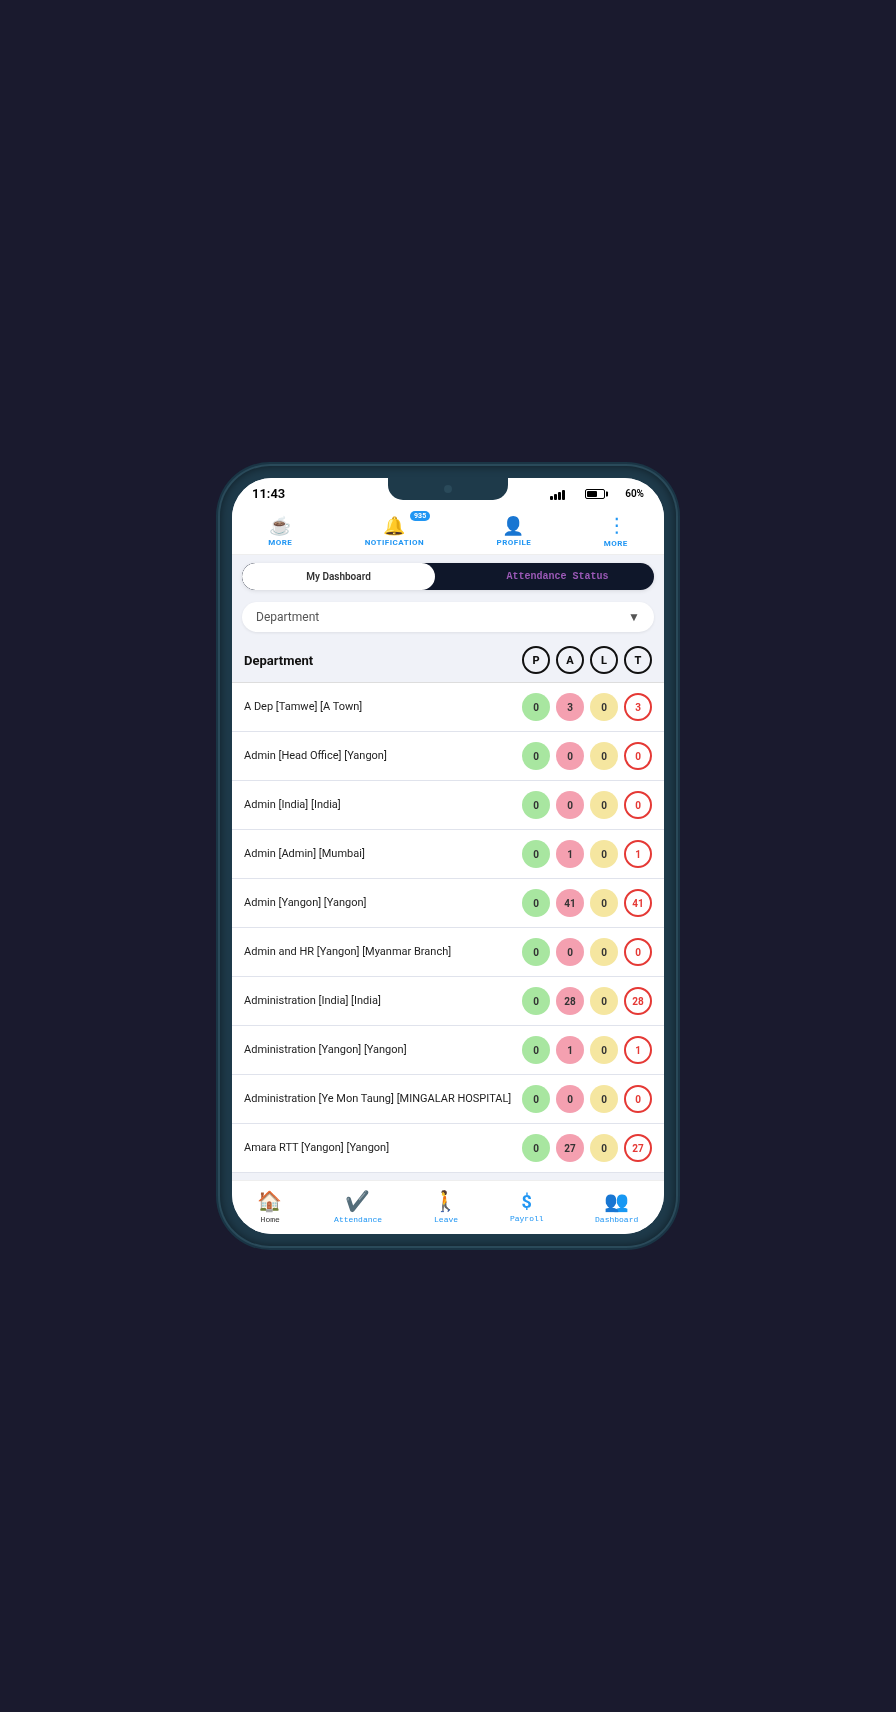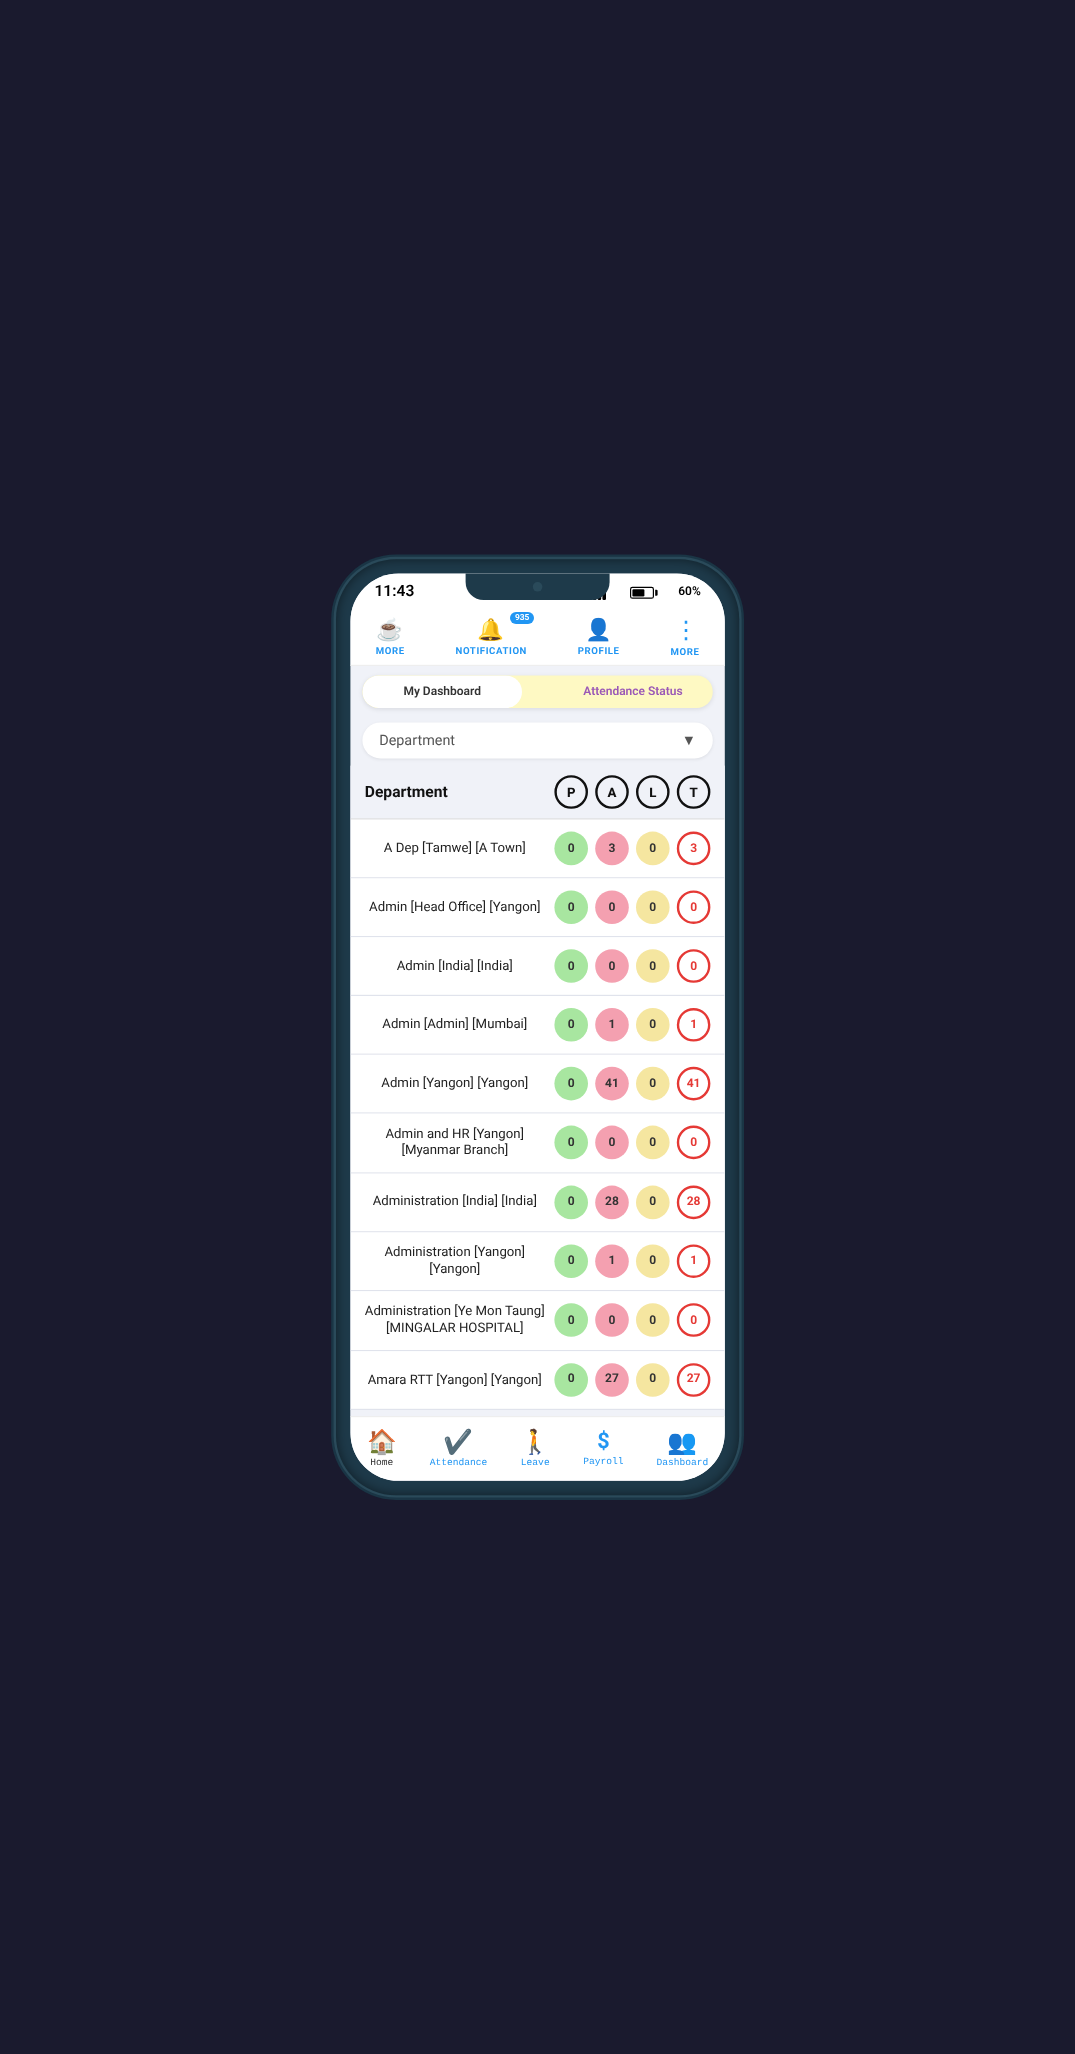--- a/index.html
+++ b/index.html
@@ -6,21 +6,21 @@
     * { box-sizing: border-box; margin: 0; padding: 0; }
     body {
       background: #1a1a2e;
       display: flex;
       justify-content: center;
       align-items: center;
       min-height: 100vh;
       font-family: -apple-system, BlinkMacSystemFont, 'Segoe UI', Roboto, sans-serif;
     }
     .phone-frame {
-      width: 336px;
+      width: 456px;
       height: 780px;
       background: #1e3a4a;
       border-radius: 50px;
       padding: 12px;
       position: relative;
       box-shadow: 0 0 0 2px #2a4a5a, 0 0 0 4px #1a3545, inset 0 0 10px rgba(0,0,0,0.5);
     }
     .phone-screen {
       width: 100%;
       height: 100%;
@@ -148,21 +148,21 @@
       font-size: 7px;
       font-weight: 700;
       padding: 1px 4px;
       min-width: 16px;
       text-align: center;
       margin-left: 39px;
     }
     
     .tab-bar {
       display: flex;
-      background: #fef9c3;
+      background: #0f172a;
       margin: 8px 10px;
       border-radius: 25px;
       overflow: hidden;
       flex-shrink: 0;
       box-shadow: 0 1px 4px rgba(0,0,0,0.1);
       gap: 26px;
     }
     .tab-item {
       flex: 1;
       padding: 8px 4px;
@@ -171,20 +171,21 @@
       font-weight: 600;
       cursor: pointer;
     }
     .tab-item.active {
       background: #fff;
       color: #333;
       border-radius: 25px;
     }
     .tab-item.inactive {
       color: #9b59b6;
+      font-family: Liberation Mono, monospace;
     }
     
     .dept-filter {
       margin: 4px 10px 6px;
       background: #fff;
       border-radius: 20px;
       padding: 8px 14px;
       display: flex;
       justify-content: space-between;
       align-items: center;
@@ -231,21 +232,20 @@
       color: #111;
     }
     
     .table-row {
       display: flex;
       align-items: center;
       padding: 10px 12px;
       border-bottom: 1px solid #e0e3ec;
       background: #fff;
       margin: 0;
-      text-align: center;
     }
     .row-name {
       flex: 1;
       font-size: 11px;
       color: #222;
       line-height: 1.3;
       padding-right: 8px;
     }
     .row-values {
       display: flex;

